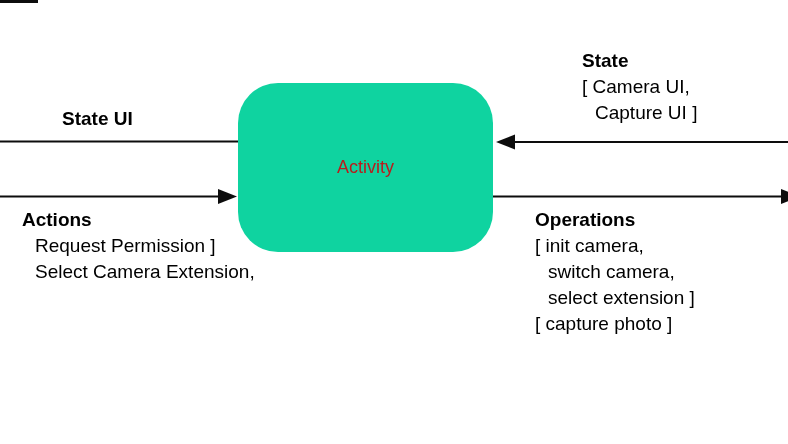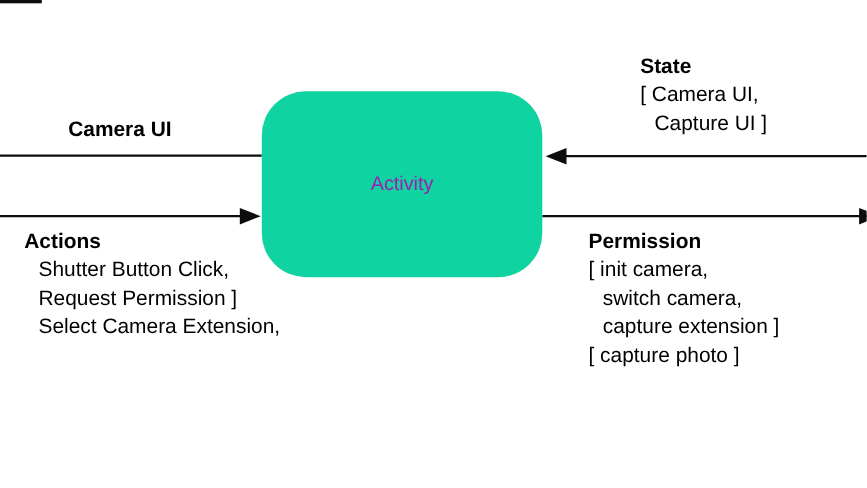--- a/index.html
+++ b/index.html
@@ -13,21 +13,21 @@
     color: #000000;
   }
   #diagram-svg { position: absolute; left: 0; top: 0; }
   .txt { position: absolute; font-size: 19px; line-height: 26px; white-space: nowrap; }
   .title { font-weight: 700; }
   .line.cont { padding-left: 13px; }
   #node-label {
     position: absolute;
     left: 238px; top: 83px; width: 255px; height: 169px;
     display: flex; align-items: center; justify-content: center;
-    color: #a21caf; font-size: 18px;
+    color: #b91c1c; font-size: 18px;
   }
   #label-update-ui { left: 62px; top: 106px; }
   #block-actions { left: 22px; top: 207px; }
   #block-state { left: 542px; top: 48px; margin-left: 40px; }
   #block-camops { left: 535px; top: 207px; }
 </style>
 </head>
 <body>
 
 <div id="stage">
@@ -45,36 +45,35 @@
     <polygon points="496,142 515,134.5 515,149.5" fill="#0D0D0D"></polygon>
 
     <line x1="493" y1="196.5" x2="788" y2="196.5" stroke-width="2" stroke="#0D0D0D"></line>
     <polygon points="800,196.5 781,189 781,204" fill="#0D0D0D"></polygon>
 
     <rect x="238" y="83" width="255" height="169" rx="40" ry="40" fill="#0FD3A0"></rect>
   </svg>
 
   <div id="node-label">Activity</div>
 
-  <div id="label-update-ui" class="txt title">Camera UI</div>
+  <div id="label-update-ui" class="txt title">State UI</div>
 
   <div id="block-actions" class="txt">
     <div class="title">Actions</div>
-    <div class="line cont">Shutter Button Click,</div>
     <div class="line cont">Request Permission ]</div>
     <div class="line cont">Select Camera Extension,</div>
   </div>
 
   <div id="block-state" class="txt">
     <div class="title">State</div>
     <div class="line">[ Camera UI,</div>
     <div class="line cont">Capture UI ]</div>
   </div>
 
   <div id="block-camops" class="txt">
-    <div class="title">Permission</div>
+    <div class="title">Operations</div>
     <div class="line">[ init camera,</div>
     <div class="line cont">switch camera,</div>
-    <div class="line cont">capture extension ]</div>
+    <div class="line cont">select extension ]</div>
     <div class="line">[ capture photo ]</div>
   </div>
 
 </div>
 
 </body></html>

